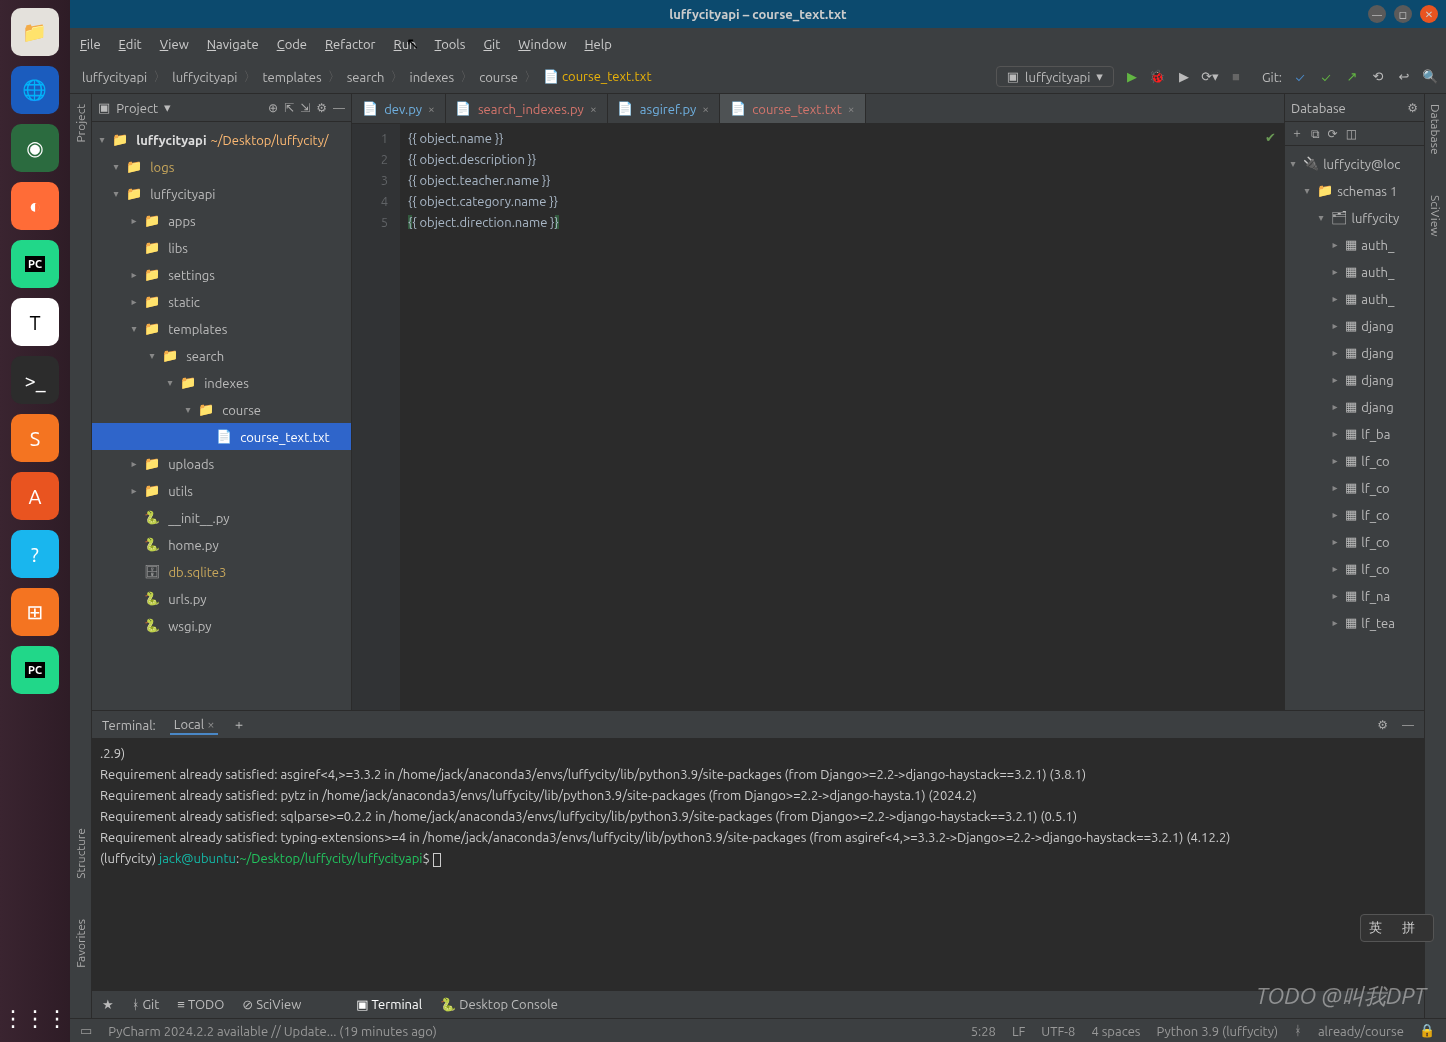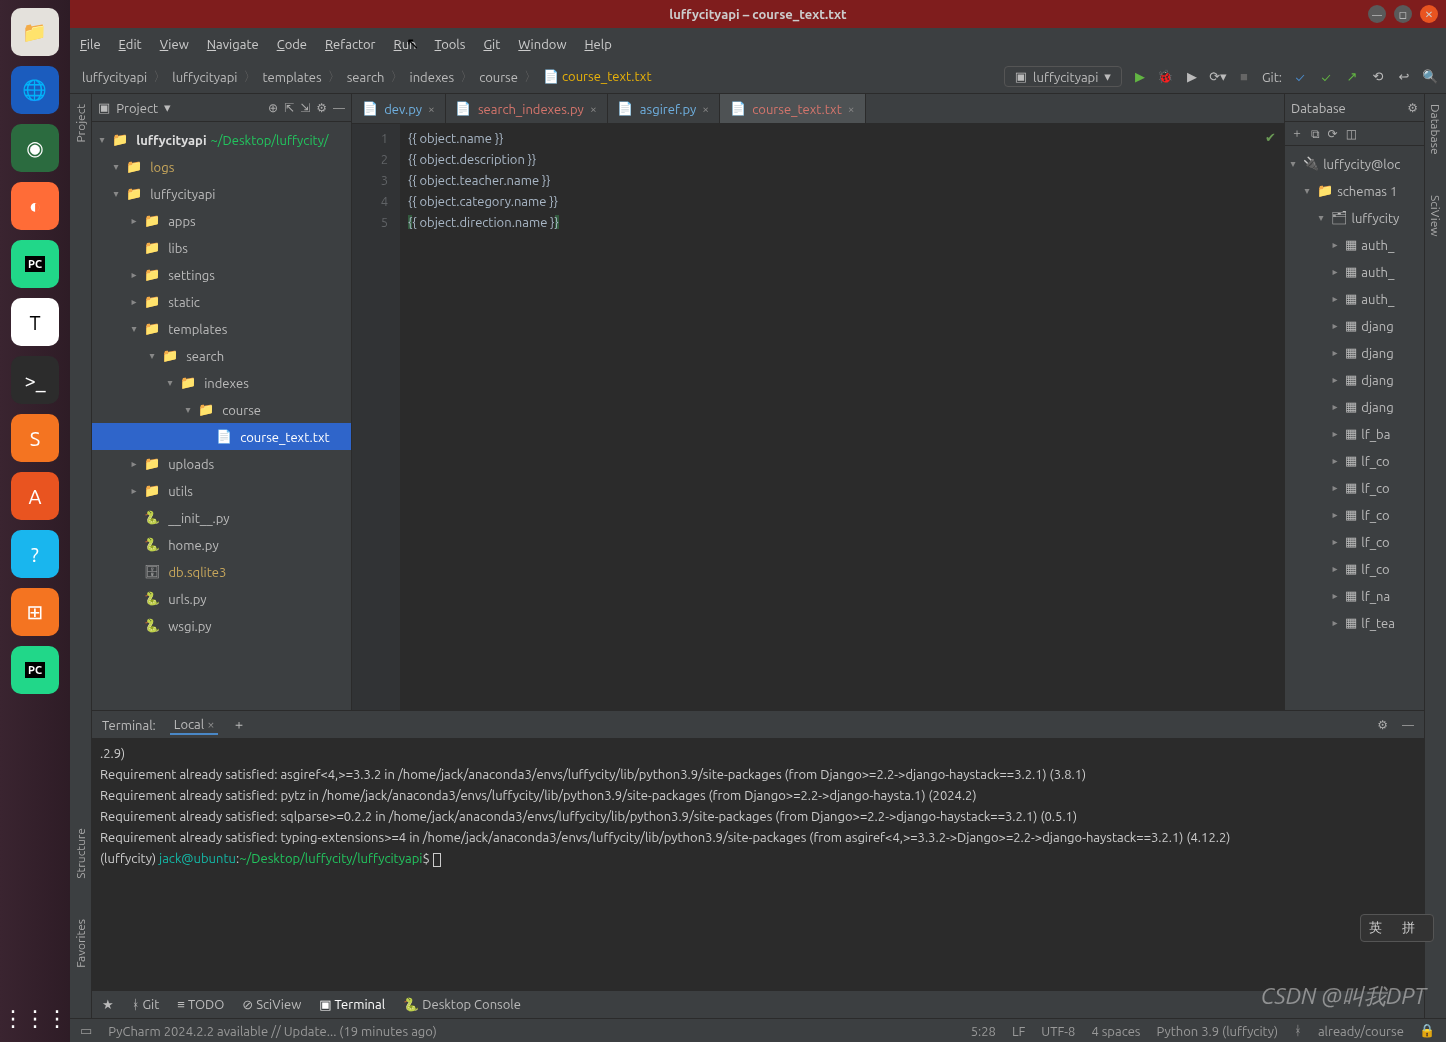--- a/index.html
+++ b/index.html
@@ -1,20 +1,20 @@
 <!DOCTYPE html>
 <html><head>
 <meta charset="utf-8">
 <style>
 * { margin:0; padding:0; box-sizing:border-box; font-family:"Ubuntu",sans-serif; font-size:13px; }
 body { background:#2b2b2b; color:#bbb; width:1446px; height:1042px; overflow:hidden; display:flex; }
 .dock { width:70px; background:linear-gradient(to right,#3a2430,#2e1c26); display:flex; flex-direction:column; align-items:center; padding-top:8px; gap:10px; }
 .dock-icon { width:48px; height:48px; border-radius:10px; display:flex; align-items:center; justify-content:center; font-size:20px; color:#fff; }
 .main { flex:1; display:flex; flex-direction:column; background:#3c3f41; }
-.titlebar { height:28px; background:#7f1d1d; display:flex; align-items:center; color:#ccc; position:relative; }
+.titlebar { height:28px; background:#0c4a6e; display:flex; align-items:center; color:#ccc; position:relative; }
 .titlebar-title { position:absolute; left:50%; transform:translateX(-50%); font-weight:bold; font-size:13px; }
 .winbtns { margin-left:auto; display:flex; gap:8px; padding-right:8px; }
 .winbtn { width:18px; height:18px; border-radius:50%; display:flex; align-items:center; justify-content:center; background:#5a5a5a; font-size:10px; }
 .winbtn.close { background:#e95420; }
 .menubar { height:32px; display:flex; align-items:center; padding:0 10px; gap:18px; color:#ccc; font-size:14px; background:#3c3f41; }
 .menu-u { text-decoration:underline; }
 .navbar { height:34px; display:flex; align-items:center; padding:0 8px; background:#3c3f41; border-bottom:1px solid #2b2b2b; }
 .crumb { color:#bbb; padding:2px 4px; }
 .crumb.file { color:#eab308; }
 .chev { color:#666; margin:0 2px; }
@@ -30,21 +30,21 @@
 .project-panel { width:260px; background:#3c3f41; border-right:1px solid #2b2b2b; display:flex; flex-direction:column; }
 .panel-head { height:28px; display:flex; align-items:center; padding:0 6px; gap:6px; border-bottom:1px solid #2b2b2b; }
 .panel-head .sp { flex:1; }
 .ph-icon { font-size:12px; color:#aaa; cursor:pointer; }
 .tree { flex:1; overflow:auto; padding:4px 0; font-size:14px; }
 .tree-row { display:flex; align-items:center; height:27px; padding-left:4px; gap:4px; cursor:pointer; white-space:nowrap; }
 .tree-row.sel { background:#2f65ca; color:#fff; }
 .tw { display:inline-block; width:12px; text-align:center; color:#888; font-size:10px; }
 .fold { color:#aaa; margin-right:4px; }
 .yell { color:#c9a85c; }
-.gray { color:#22c55e; }
+.gray { color:#fdba74; }
 .editor { flex:1; display:flex; flex-direction:column; background:#2b2b2b; min-width:0; }
 .tabs { height:30px; display:flex; align-items:stretch; background:#3c3f41; border-bottom:1px solid #2b2b2b; }
 .tab { display:flex; align-items:center; padding:0 10px; gap:6px; color:#bbb; border-right:1px solid #2b2b2b; font-size:13px; }
 .tab.active { background:#4e5254; }
 .tab .fn { color:#6fb0e0; }
 .tab.active .fn { color:#d5756c; }
 .tab.red .fn { color:#d5756c; }
 .tab .x { color:#888; font-size:12px; }
 .code-area { flex:1; display:flex; font-family:"Ubuntu Mono",monospace; font-size:15px; position:relative; }
 .gutter { width:48px; background:#313335; color:#606366; text-align:right; padding:4px 12px 0 0; line-height:21px; }
@@ -56,21 +56,21 @@
 .db-tree { flex:1; overflow:hidden; font-size:13px; padding:4px 0; }
 .db-row { display:flex; align-items:center; height:27px; gap:4px; padding-left:4px; white-space:nowrap; }
 .terminal-wrap { height:280px; border-top:1px solid #2b2b2b; display:flex; flex-direction:column; background:#2b2b2b; }
 .term-head { height:28px; background:#3c3f41; display:flex; align-items:center; padding:0 10px; gap:14px; border-bottom:1px solid #2b2b2b; }
 .term-head .sp { flex:1; }
 .term-tab { border-bottom:2px solid #4a88c7; padding:2px 4px; }
 .term-body { flex:1; padding:4px 8px; font-family:"Ubuntu Mono",monospace; font-size:14px; color:#ccc; line-height:21px; overflow:hidden; white-space:pre-wrap; word-break:break-all; }
 .term-body .u { color:#14b8a6; }
 .term-body .p { color:#22c55e; }
 .bottom-tools { height:28px; background:#3c3f41; border-top:1px solid #2b2b2b; display:flex; align-items:center; padding:0 10px; gap:18px; font-size:13px; }
-.bottom-tools .active { color:#fff; }
+.bottom-tools .active { color:#fff;margin-left:37px; }
 .statusbar { height:24px; background:#3c3f41; border-top:1px solid #2b2b2b; display:flex; align-items:center; padding:0 10px; gap:16px; font-size:12px; color:#999; }
 .statusbar .sp { flex:1; }
 .watermark { position:absolute; right:20px; bottom:30px; font-size:22px; color:rgba(230,230,230,0.5); font-style:italic; pointer-events:none; }
 .ime { position:absolute; right:12px; bottom:100px; background:#333; border:1px solid #555; border-radius:4px; padding:4px 8px; display:flex; gap:10px; color:#ccc; font-size:13px; }
 .cursor-arrow { position:absolute; left:406px; top:34px; font-size:16px; color:#000; }
 </style>
 </head>
 <body>
 
 <div class="dock">
@@ -140,21 +140,21 @@
       <div class="runcfg">
         <span>▣</span>
         <span>luffycityapi</span>
         <span>▾</span>
       </div>
       <span class="tb-icon" style="color:#62b543">▶</span>
       <span class="tb-icon" style="color:#62b543">🐞</span>
       <span class="tb-icon">▶</span>
       <span class="tb-icon">⟳▾</span>
       <span class="tb-icon" style="color:#666">■</span>
-      <span style="">Git:</span>
+      <span style="margin-left:8px">Git:</span>
       <span class="tb-icon" style="color:#4a88c7">✓</span>
       <span class="tb-icon" style="color:#62b543">✓</span>
       <span class="tb-icon" style="color:#62b543">↗</span>
       <span class="tb-icon">⟲</span>
       <span class="tb-icon">↩</span>
       <span class="tb-icon">🔍</span>
     </div>
   </div>
 
   <div class="work">
@@ -466,19 +466,19 @@
     <span>LF</span>
     <span>UTF-8</span>
     <span>4 spaces</span>
     <span>Python 3.9 (luffycity)</span>
     <span>ᚼ</span>
     <span>already/course</span>
     <span>🔒</span>
   </div>
 </div>
 
-<div class="watermark">CSDN @叫我DPT</div>
+<div class="watermark">TODO @叫我DPT</div>
 <div class="ime" id="ime">
     <span>英</span>
     <span></span>
     <span>拼</span>
     <span></span>
   </div>
 
 </body></html>

